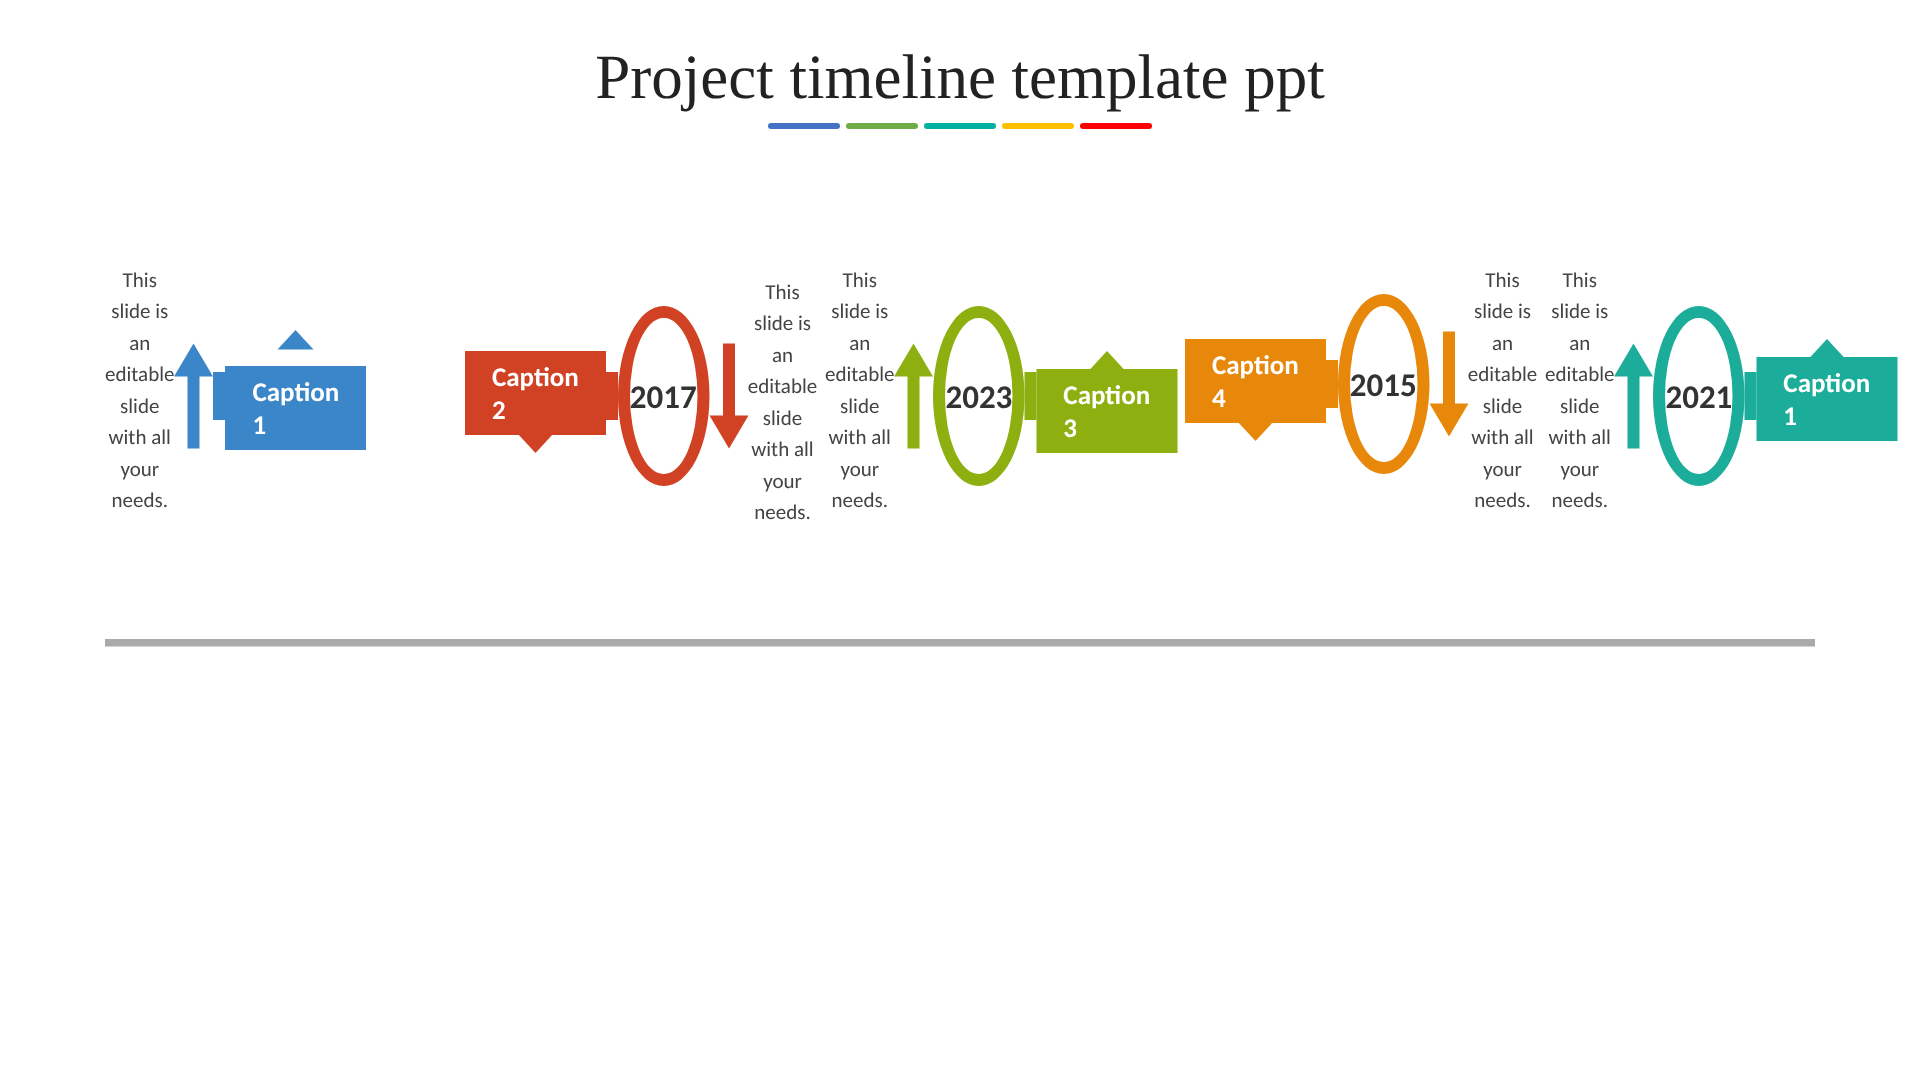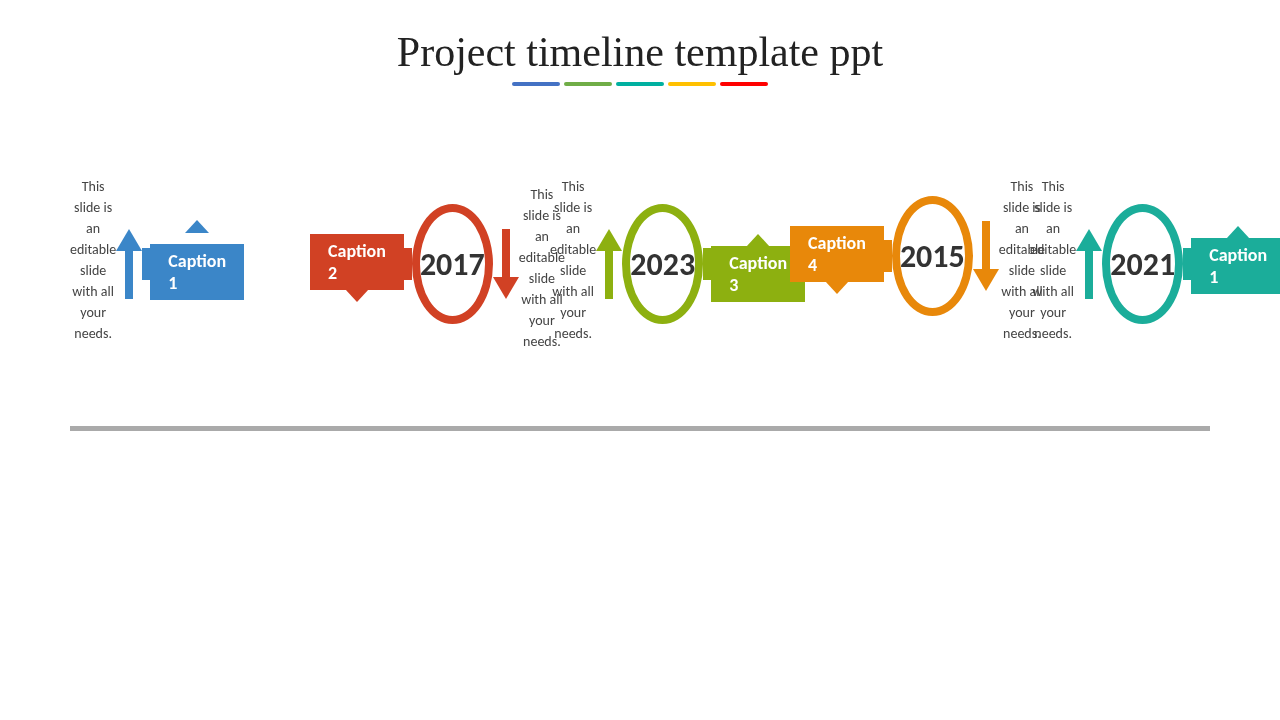--- a/index.html
+++ b/index.html
@@ -81,21 +81,21 @@
       border-radius: 50%;
       border: 8px solid;
       background: #fff;
       display: flex;
       align-items: center;
       justify-content: center;
       position: relative;
       z-index: 2;
     }
     .circle-year {
-      font-size: 32px;
+      font-size: 22px;
       font-weight: 700;
       color: #333;
     }
     
     .arrow-stem-up {
       display: flex;
       flex-direction: column;
       align-items: center;
       position: relative;
       z-index: 2;

